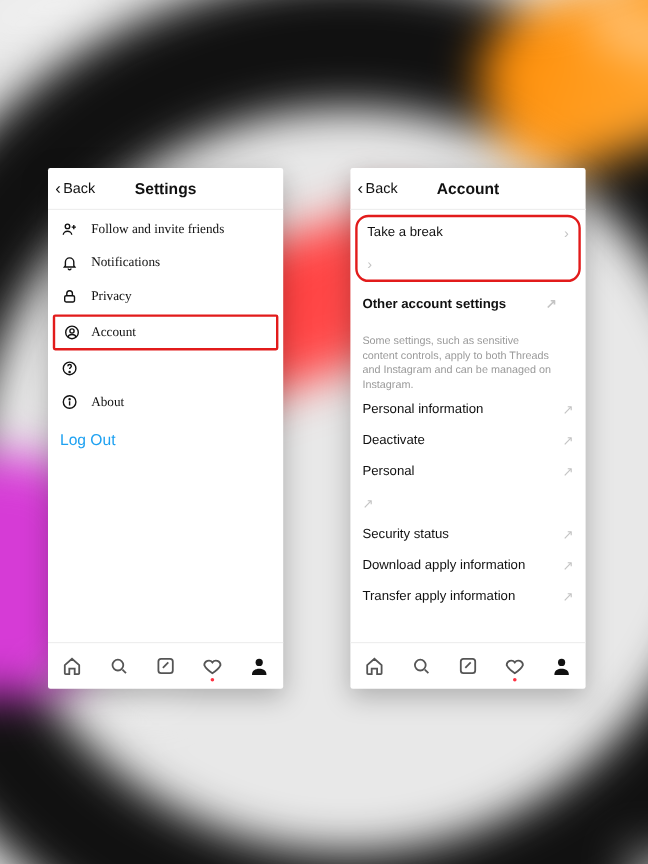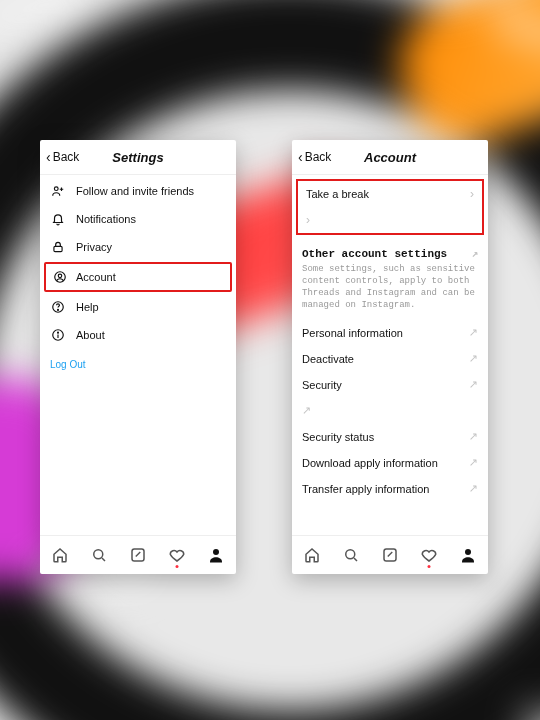--- a/index.html
+++ b/index.html
@@ -12,37 +12,37 @@
   .blob-rd{width:300px;height:120px;left:150px;top:260px;background:linear-gradient(135deg,#ff2d2d,#ff5a5a);transform:rotate(-18deg);}
   .blob-pk{width:200px;height:200px;left:-60px;top:440px;background:#d63bd6;}
   .ringtxt{position:absolute;color:#fff;font-weight:800;font-size:48px;letter-spacing:4px;filter:blur(2px);}
   .stage{position:absolute;inset:0;}
   .phone{position:absolute;top:140px;width:196px;height:434px;background:#fff;box-shadow:0 6px 22px rgba(0,0,0,.25);border-radius:2px;display:flex;flex-direction:column;}
   .phone.left{left:40px;}
   .phone.right{left:292px;}
   .hdr{height:34px;display:flex;align-items:center;justify-content:center;position:relative;border-bottom:1px solid #eee;}
   .back{position:absolute;left:6px;top:0;height:34px;display:flex;align-items:center;font-size:12px;color:#111;cursor:pointer;}
   .back .chev{font-size:14px;margin-right:2px;}
-  .title{font-size:13px;font-weight:700;color:#111;font-style:italic;}
+  .title{font-size:13px;font-weight:700;color:#111;}
   .body{flex:1;overflow:hidden;padding:2px 0;}
   .row{display:flex;align-items:center;height:28px;padding:0 10px;font-size:11px;color:#111;cursor:pointer;}
   .row .ic{width:16px;height:16px;margin-right:10px;display:flex;align-items:center;justify-content:center;}
-  .row .lbl{flex:1;}
+  .row .lbl{flex:1;font-family:Liberation Serif, serif;}
   .hl{border:2px solid #e21b1b;border-radius:2px;margin:1px 4px;height:26px;padding:0 6px;}
   .hl .ic{margin-right:8px;}
-  .logout{padding:10px 10px;font-size:10px;color:#1ea1f1;cursor:pointer;}
-  .hl-group{border:2px solid #e21b1b;border-radius:0;margin:2px 4px 6px 4px;}
+  .logout{padding:10px 10px;font-size:13px;color:#1ea1f1;cursor:pointer;}
+  .hl-group{border:2px solid #e21b1b;border-radius:11px;margin:2px 4px 6px 4px;}
   .row2{display:flex;align-items:center;height:26px;padding:0 8px;font-size:11px;color:#111;cursor:pointer;}
   .row2 .lbl{flex:1;}
   .row2 .chv{color:#c4c4c4;font-size:12px;}
-  .sect{padding:6px 10px 2px 10px;font-family:Liberation Mono, monospace;}
+  .sect{padding:6px 24px 2px 10px;}
   .sect .stitle{font-size:11px;font-weight:700;color:#111;display:flex;align-items:center;}
   .sect .stitle .ext{margin-left:auto;color:#c4c4c4;font-size:11px;}
-  .sect .sdesc{font-size:9px;line-height:12px;color:#9a9a9a;margin-top:3px;}
-  .erow{display:flex;align-items:flex-end;height:26px;padding:0 10px;font-size:11px;color:#111;cursor:pointer;}
+  .sect .sdesc{font-size:9px;line-height:12px;color:#9a9a9a;margin-top:18px;}
+  .erow{display:flex;align-items:center;height:26px;padding:0 10px;font-size:11px;color:#111;cursor:pointer;}
   .erow .lbl{flex:1;}
   .erow .ext{color:#c4c4c4;font-size:11px;}
   .tabbar{height:38px;border-top:1px solid #eee;display:flex;align-items:center;justify-content:space-around;}
   .tab{width:20px;height:20px;display:flex;align-items:center;justify-content:center;color:#111;cursor:pointer;position:relative;}
   .tab.dim{color:#555;}
   .dot{position:absolute;bottom:-3px;left:50%;transform:translateX(-50%);width:3px;height:3px;border-radius:50%;background:#ff3040;}
   svg{display:block;}
 </style>
 </head>
 <body>
@@ -115,21 +115,20 @@
       </div>
 
       <div class="row">
         <span class="ic">
           <svg width="14" height="14" viewBox="0 0 24 24" fill="none" stroke="#111" stroke-width="2">
               <circle cx="12" cy="12" r="9"></circle>
               <path d="M9.5 9a2.5 2.5 0 115 0c0 1.5-2.5 2-2.5 4"></path>
               <circle cx="12" cy="17" r="0.8" fill="#111"></circle>
             </svg>
         </span>
-        <span class="lbl">Help</span>
       </div>
 
       <div class="row">
         <span class="ic">
           <svg width="14" height="14" viewBox="0 0 24 24" fill="none" stroke="#111" stroke-width="2">
               <circle cx="12" cy="12" r="9"></circle>
               <circle cx="12" cy="8" r="0.8" fill="#111"></circle>
               <path d="M12 11v6"></path>
             </svg>
         </span>
@@ -204,21 +203,21 @@
 
       <div class="erow">
         <span class="lbl">Personal information</span>
         <span class="ext">↗</span>
       </div>
       <div class="erow">
         <span class="lbl">Deactivate</span>
         <span class="ext">↗</span>
       </div>
       <div class="erow">
-        <span class="lbl">Security</span>
+        <span class="lbl">Personal</span>
         <span class="ext">↗</span>
       </div>
       <div class="erow">
         <span class="ext">↗</span>
       </div>
       <div class="erow">
         <span class="lbl">Security status</span>
         <span class="ext">↗</span>
       </div>
       <div class="erow">

